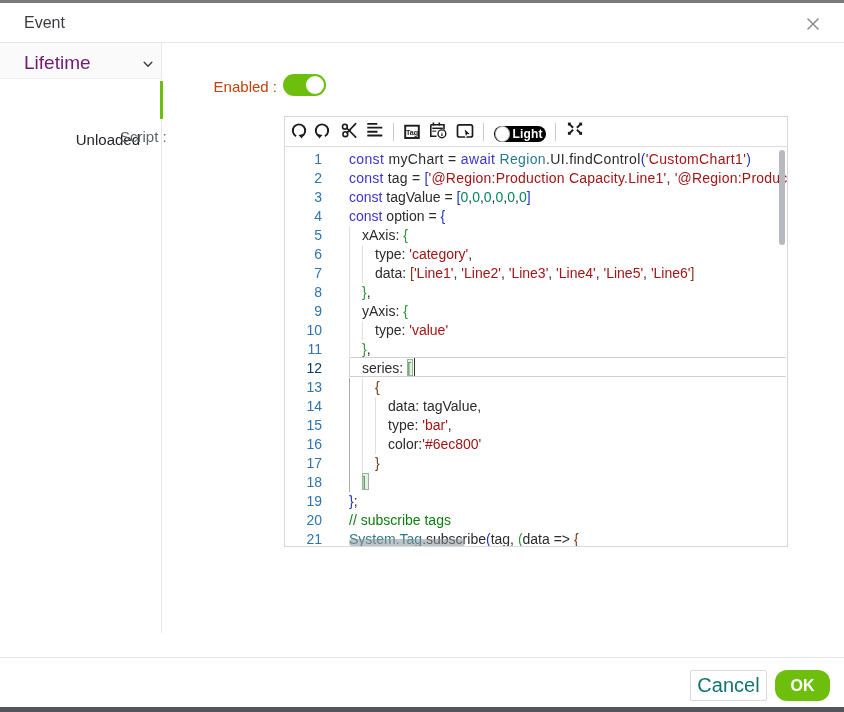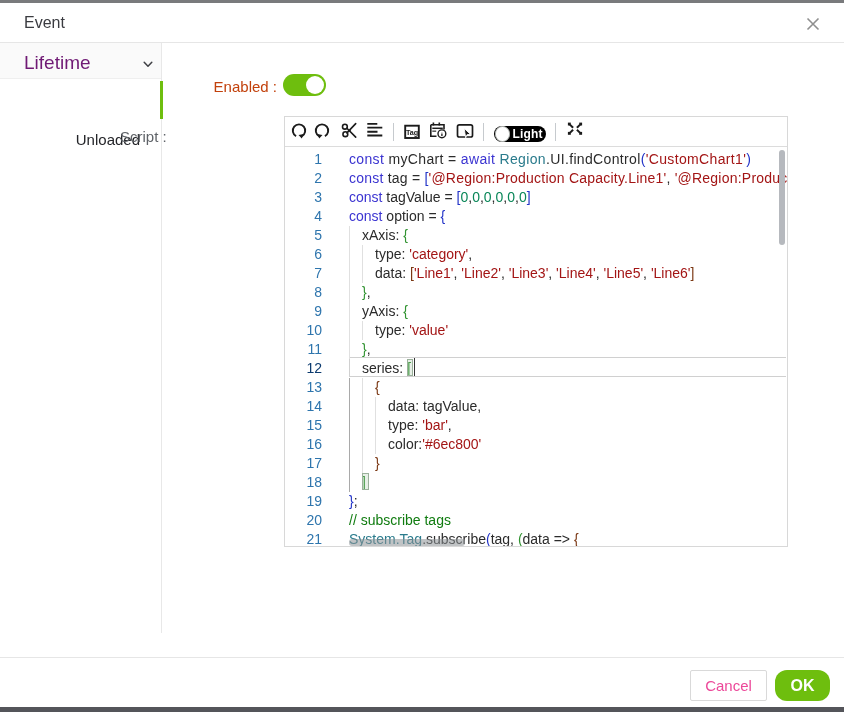--- a/index.html
+++ b/index.html
@@ -50,21 +50,21 @@
 .sys { color:#2a7b8c; } 
 .guide { position:absolute; width:1px; background:#e0e0e0; }
 .guide.dark { background:#a9a9a9; }
 .curline { position:absolute; left:64px; top:209px; width:437px; height:20px; border:1px solid #d0d0d0; border-right:none; }
 .brbox { position:absolute; background:rgba(160,190,160,0.25); border:1px solid #9ab09a; }
 .caret { position:absolute; width:1px; background:#333; }
 .vscroll { position:absolute; left:494px; top:2px; width:6px; height:95px; border-radius:3px; background:#b6b9be; }
 .hscroll { position:absolute; left:64px; top:391px; width:116px; height:7px; border-radius:3px; background:rgba(140,145,150,0.55); }
 
 .foot-border { position:absolute; left:0; top:657px; width:844px; height:1px; background:#e6e6e6; }
-.btn-cancel { position:absolute; left:690px; top:670px; width:77px; height:31px; border:1px solid #d9d9d9; background:#fff; font-size:15px; color:#ec4899; text-align:center; line-height:29px; border-radius:2px; }
+.btn-cancel { position:absolute; left:690px; top:670px; width:77px; height:31px; border:1px solid #d9d9d9; background:#fff; font-size:20px; color:#0f766e; text-align:center; line-height:29px; border-radius:2px; }
 .btn-ok { position:absolute; left:775px; top:670px; width:55px; height:31px; background:#6ebe0e; font-size:16px; font-weight:bold; color:#fff; text-align:center; line-height:31px; border-radius:12px; }
 </style>
 </head>
 <body>
 <div id="page">
   <div class="topstrip"></div>
   <div class="hdr-title">Event</div>
   <svg class="closex" width="14" height="14" viewBox="0 0 14 14">
       <path d="M1.5 1.5 L12.5 12.5 M12.5 1.5 L1.5 12.5" stroke="#8f8f8f" stroke-width="1.6" fill="none"></path>
     </svg>

